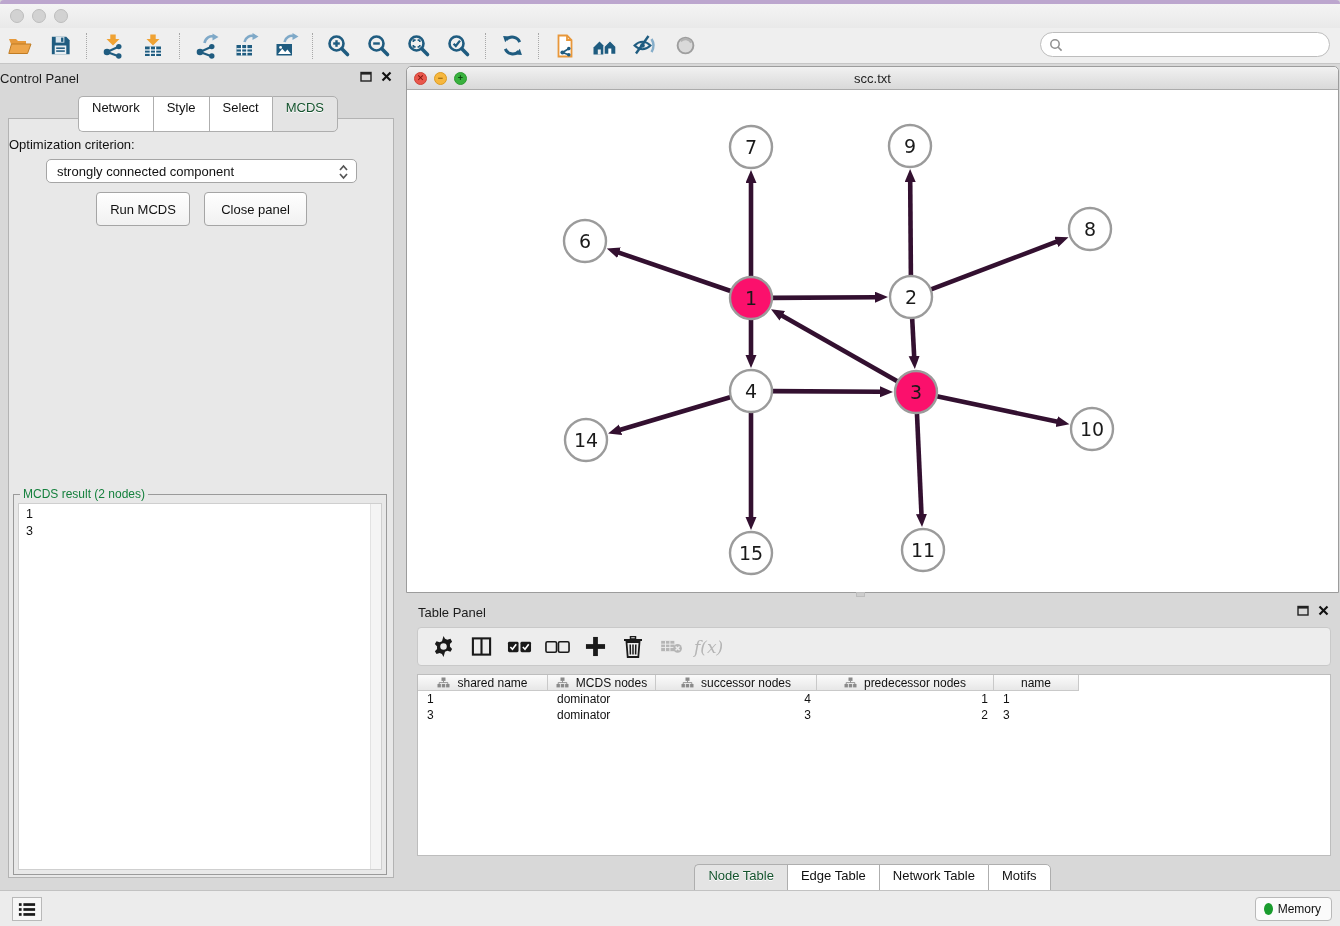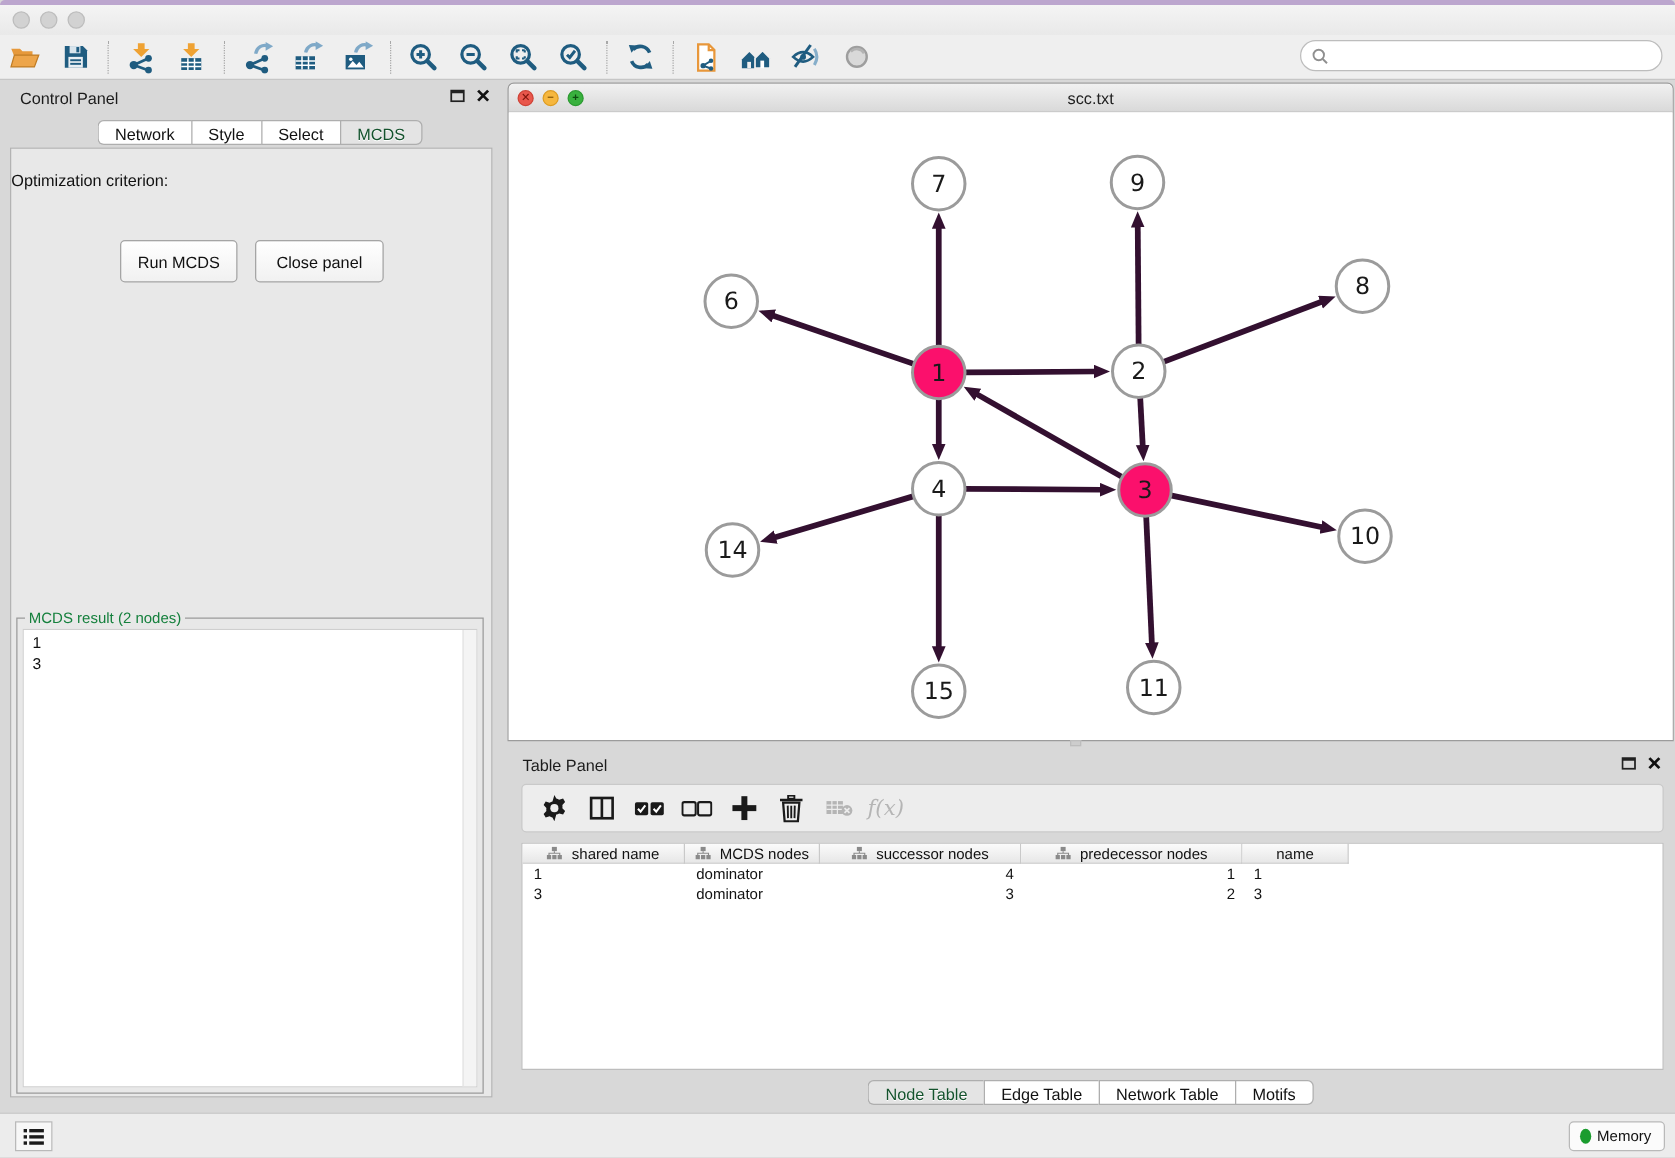--- a/index.html
+++ b/index.html
@@ -19,24 +19,24 @@
   .tsep { width:1px; height:26px; border-left:1px dotted #a8a8a8; margin:0 6px; }
   .search-wrap { position:absolute; right:10px; top:4px; width:290px; height:25px; background:#fff; border:1px solid #bdbdbd; border-radius:13px; display:flex; align-items:center; padding-left:8px; }
   .search-input { border:none; outline:none; flex:1; font-size:13px; background:transparent; margin-left:5px; height:20px; }
 
   
   .workspace { position:absolute; left:0; top:64px; width:1340px; height:827px; background:#d8d8d8; }
 
   
   .control-panel { position:absolute; left:0; top:0; width:402px; height:827px; }
   .panel-header { position:relative; height:28px; display:flex; align-items:center; }
-  .panel-header .ptitle { font-size:13px; color:#1c1c1c; margin-left:16px; }
+  .panel-header .ptitle { font-size:13px; color:#1c1c1c; margin-left:0; }
   .panel-hbtns { position:absolute; right:10px; top:7px; display:flex; gap:9px; align-items:center; }
   .tabs-row { position:absolute; left:78px; top:32px; display:flex; z-index:2; }
-  .tab { font-size:13px; padding:3px 13px 0 13px; background:#fff; border:1px solid #aeaeae; border-right:none; color:#111; }
+  .tab { font-size:13px; padding:3px 13px 16px 13px; background:#fff; border:1px solid #aeaeae; border-right:none; color:#111; }
   .tab:first-child { border-top-left-radius:5px; border-bottom-left-radius:5px; }
   .tab:last-child { border-right:1px solid #aeaeae; border-top-right-radius:5px; border-bottom-right-radius:5px; }
   .tab.active { background:#e4e4e4; color:#14532d; text-shadow:0 1px 0 #fff; }
   .cp-body { position:absolute; left:8px; top:54px; width:386px; height:760px; background:#e8e8e8; border:1px solid #b3b3b3; }
   .opt-label { text-align:left; font-size:13px; color:#111; margin-top:18px; }
   .select-box { position:absolute; left:37px; top:40px; width:311px; height:24px; background:#fff; border:1px solid #a5a5a5; border-radius:5px; display:flex; align-items:center; font-size:13px; padding-left:10px; color:#111; }
   .select-arrows { position:absolute; right:7px; top:3px; }
   .btn-row { position:absolute; left:0; top:73px; width:100%; }
   .pbtn { position:absolute; height:34px; background:linear-gradient(#ffffff,#f1f1f1); border:1px solid #a5a5a5; border-radius:4px; font-size:13px; color:#111; display:flex; align-items:center; justify-content:center; }
   .btn-run { left:87px; width:94px; }
@@ -269,20 +269,29 @@
       </span>
     </div>
     <div class="tabs-row">
         <div class="tab">Network</div>
         <div class="tab">Style</div>
         <div class="tab">Select</div>
         <div class="tab active">MCDS</div>
       </div>
     <div class="cp-body">
       <div class="opt-label">Optimization criterion:</div>
+      <div class="select-box">
+        <span>strongly connected component</span>
+        <span class="select-arrows">
+          <svg width="11" height="18" viewBox="0 0 11 18">
+              <path d="M2 7 L5.5 3 9 7" stroke="#555" stroke-width="1.7" fill="none"></path>
+              <path d="M2 11 L5.5 15 9 11" stroke="#555" stroke-width="1.7" fill="none"></path>
+            </svg>
+        </span>
+      </div>
       <div class="btn-row">
         <div class="pbtn btn-run">Run MCDS</div>
         <div class="pbtn btn-close">Close panel</div>
       </div>
       <div class="result-fieldset">
         <span class="result-legend">MCDS result (2 nodes)</span>
         <div class="result-area">
           <div class="result-lines">
               <div>1</div>
               <div>3</div>

